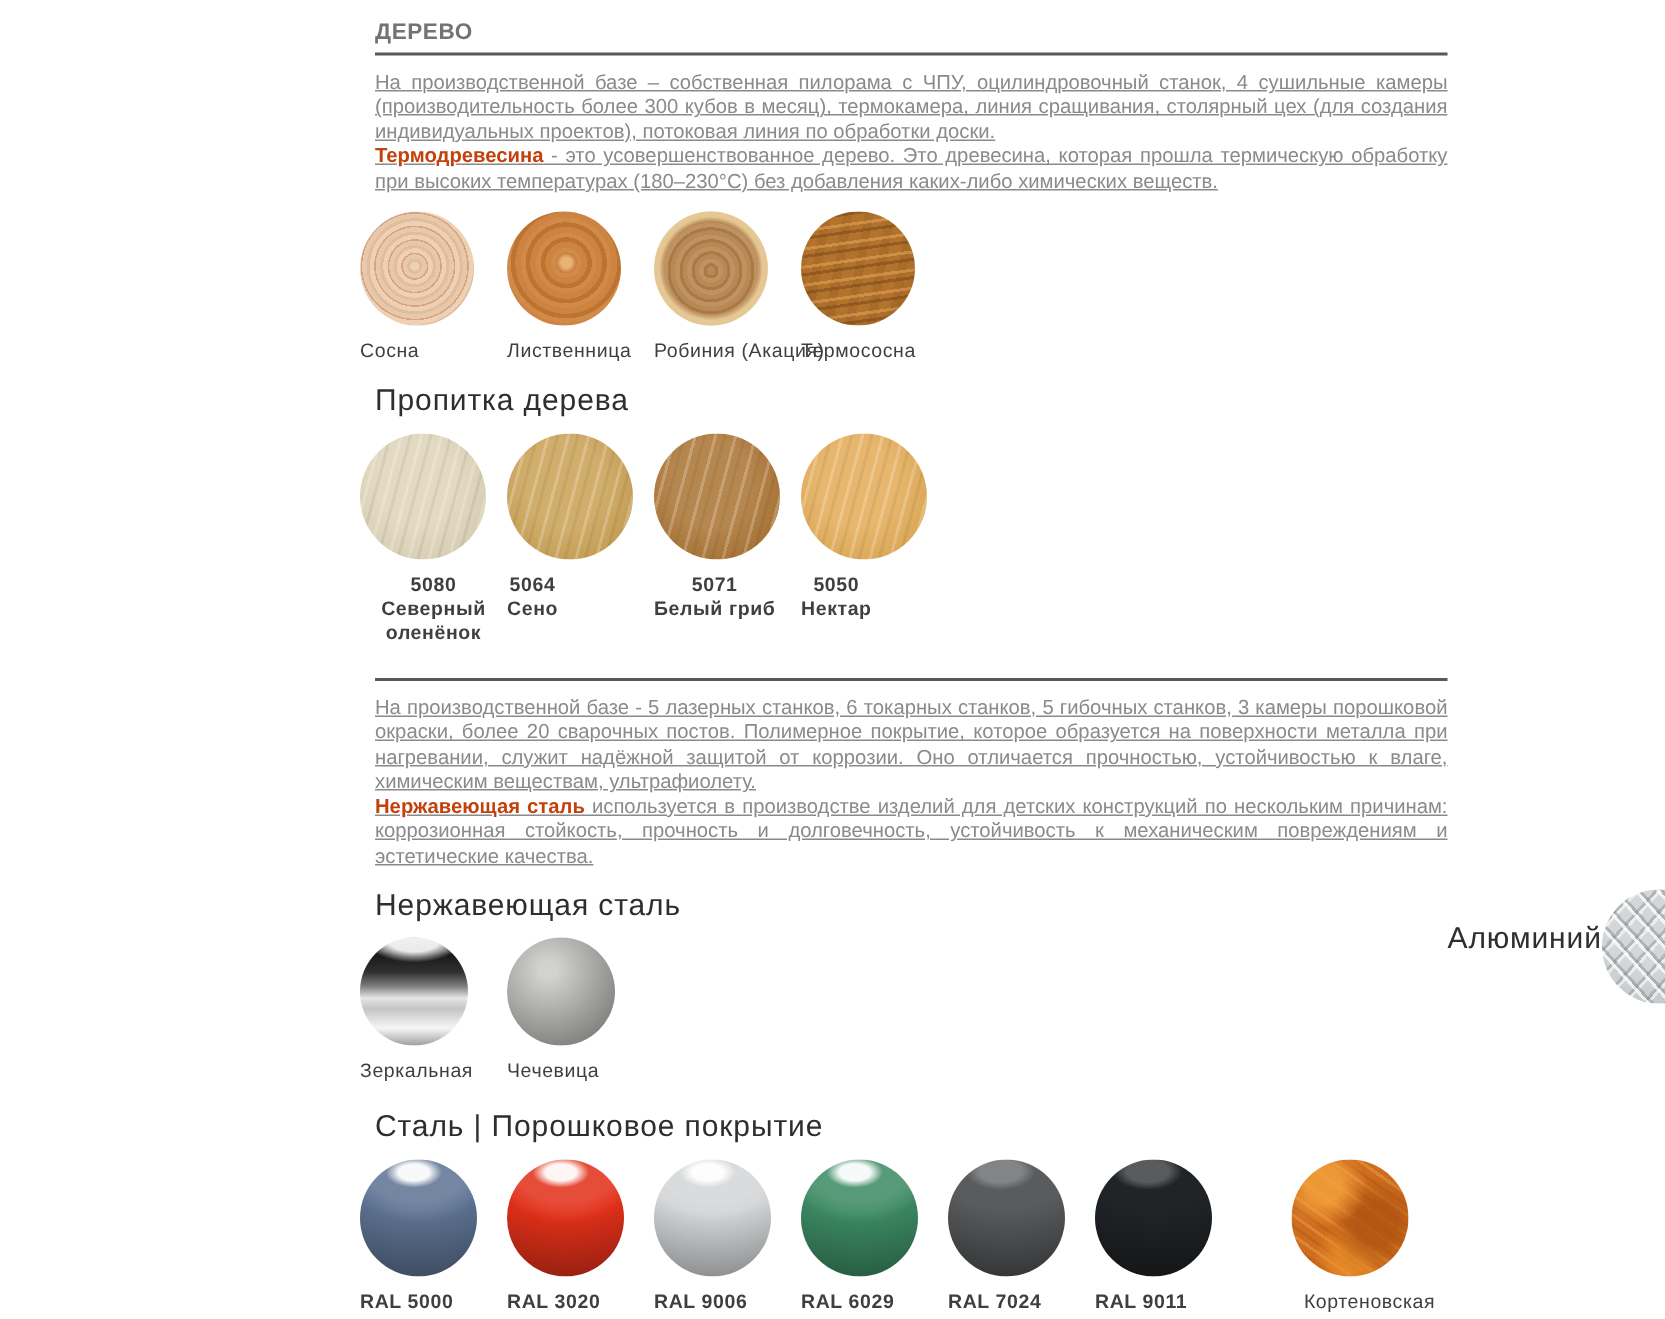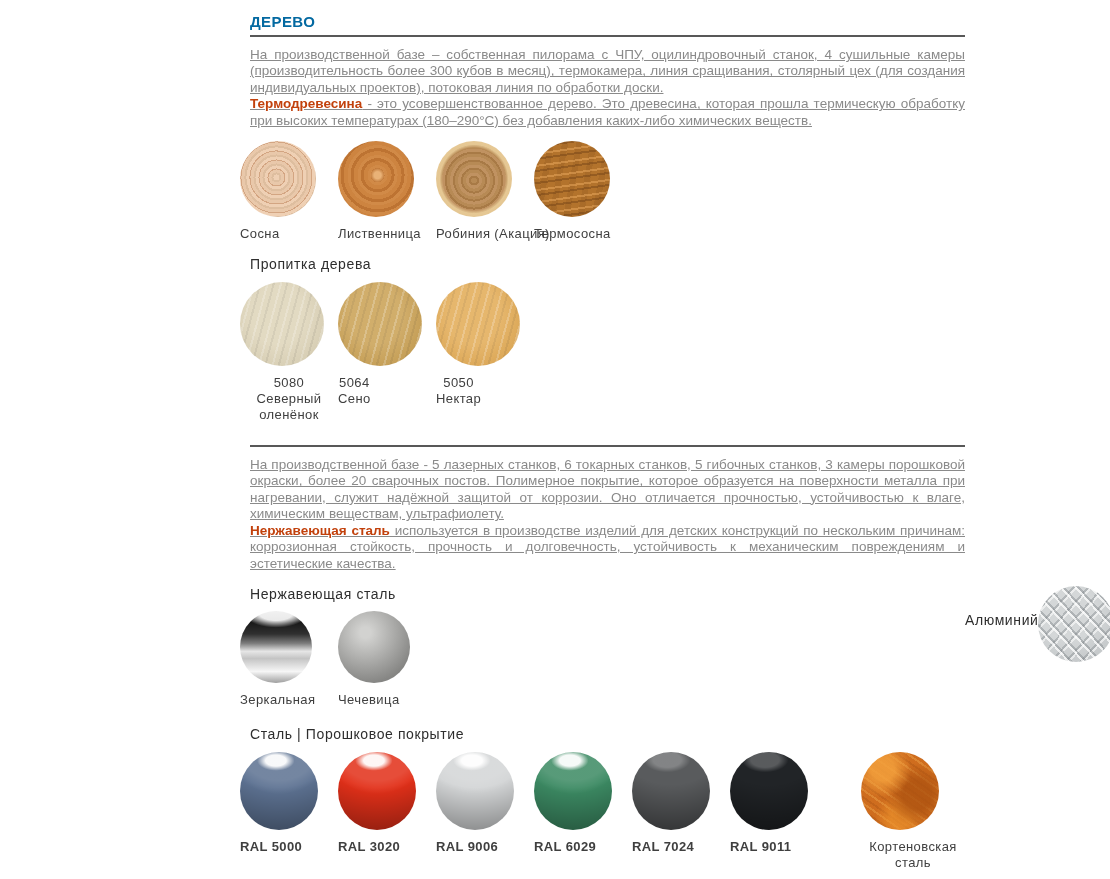--- a/index.html
+++ b/index.html
@@ -13,30 +13,30 @@
     width:1110px;
     min-height:879px;
     padding:13px 145px 20px 250px;
   }
   
   .section-title{
     margin:0;
     font-size:15px;
     font-weight:700;
     letter-spacing:.4px;
-    color:#0369a1;
+    color:#737373;
   }
   .rule{
     height:2px;
     background:#585858;
     margin:5px 0 10px 0;
   }
   .subhead{
     margin:14px 0 10px 0;
-    font-size:14px;
+    font-size:20px;
     font-weight:400;
     letter-spacing:.6px;
     color:#2e2e2e;
   }
   
   .para{
     margin:0;
     font-size:13.5px;
     line-height:1.22;
     color:#8a8a8a;
@@ -74,21 +74,21 @@
   .swatch-label{
     margin-top:9px;
     font-size:13px;
     line-height:1.22;
     letter-spacing:.4px;
     color:#3f3f3f;
     text-align:center;
   }
   .nowrap{white-space:nowrap;}
   .swatch-code{font-weight:700;display:block;}
-  .swatch-sub{display:block;font-weight:400;}
+  .swatch-sub{display:block;font-weight:700;}
   
   .wood-pine{
     background-color:#e9c6a9;
     background-image:
       radial-gradient(circle at 48% 48%, rgba(0,0,0,0) 0 82%, rgba(170,120,85,.55) 88% 94%, rgba(214,165,125,.45) 94% 100%),
       repeating-radial-gradient(circle at 48% 48%, #efd0b4 0 3px, #debe9f 3px 5px, #e9c8aa 5px 8px, #d3a582 8px 9px);
   }
   .wood-robinia{
     background-color:#bb8e5b;
     background-image:
@@ -169,21 +169,21 @@
 </head>
 <body>
 
 <div class="page">
 
   <section>
     <h1 class="section-title">ДЕРЕВО</h1>
     <div class="rule"></div>
 
     <p class="para"><span>На производственной базе – собственная пилорама с ЧПУ, оцилиндровочный станок, 4 сушильные камеры (производительность более 300 кубов в месяц), термокамера, линия сращивания, столярный цех (для создания индивидуальных проектов), потоковая линия по обработки доски.</span></p>
-    <p class="para"><b>Термодревесина</b><span> - это усовершенствованное дерево. Это древесина, которая прошла термическую обработку при высоких температурах (180–290°С) без добавления каких-либо химических веществ.</span></p>
+    <p class="para"><b>Термодревесина</b><span> - это усовершенствованное дерево. Это древесина, которая прошла термическую обработку при высоких температурах (180–230°С) без добавления каких-либо химических веществ.</span></p>
 
     <div class="swatch-row mt-wood-row">
       <div class="swatch-item">
         <div class="circle c76 wood-pine" style="background-color: rgb(233, 198, 169);"></div>
         <div class="swatch-label nowrap">Сосна</div>
       </div>
       <div class="swatch-item">
         <div class="circle c76 wood-larch" style="background-color: rgb(192, 118, 54);"></div>
         <div class="swatch-label nowrap">Лиственница</div>
       </div>
@@ -205,20 +205,27 @@
         <div class="swatch-label">
           <span class="swatch-sub">5080</span>
           <span class="swatch-sub">Северный оленёнок</span>
         </div>
       </div>
       <div class="swatch-item">
         <div class="circle c84 grain" style="background-color: rgb(199, 156, 75);"></div>
         <div class="swatch-label">
           <span class="swatch-sub">5064</span>
           <span class="swatch-sub">Сено</span>
+        </div>
+      </div>
+      <div class="swatch-item">
+        <div class="circle c84 grain" style="background-color: rgb(166, 108, 40);"></div>
+        <div class="swatch-label">
+          <span class="swatch-sub">5071</span>
+          <span class="swatch-sub">Белый гриб</span>
         </div>
       </div>
       <div class="swatch-item">
         <div class="circle c84 grain" style="background-color: rgb(225, 167, 77);"></div>
         <div class="swatch-label">
           <span class="swatch-sub">5050</span>
           <span class="swatch-sub">Нектар</span>
         </div>
       </div>
     </div>

